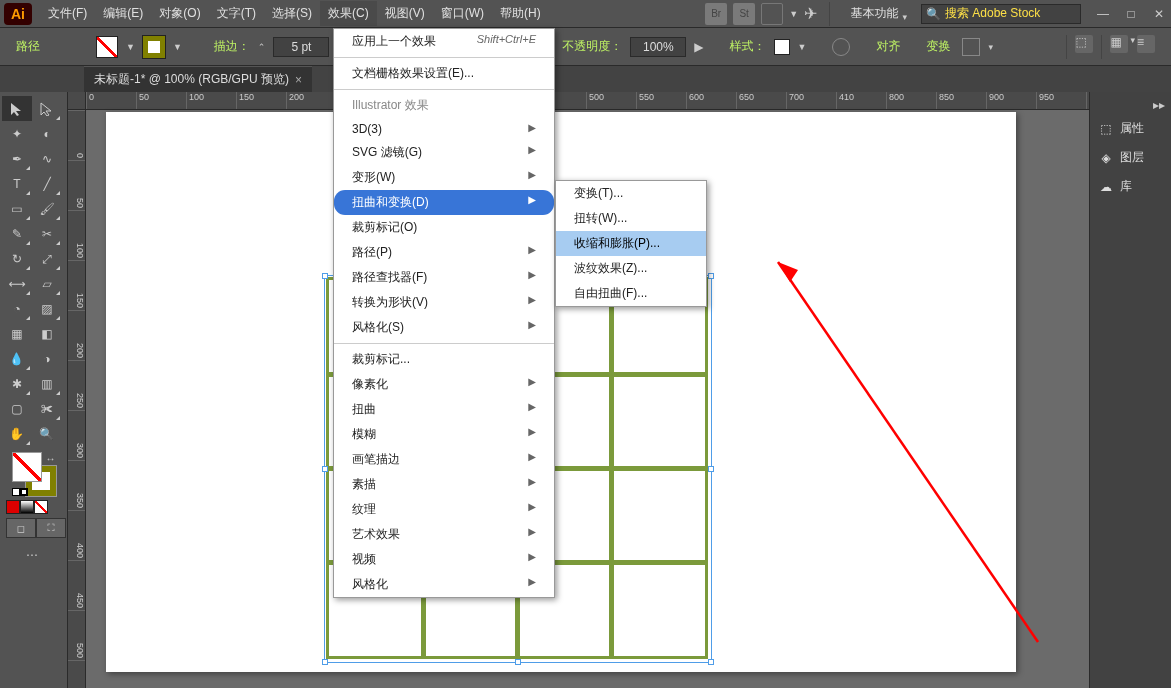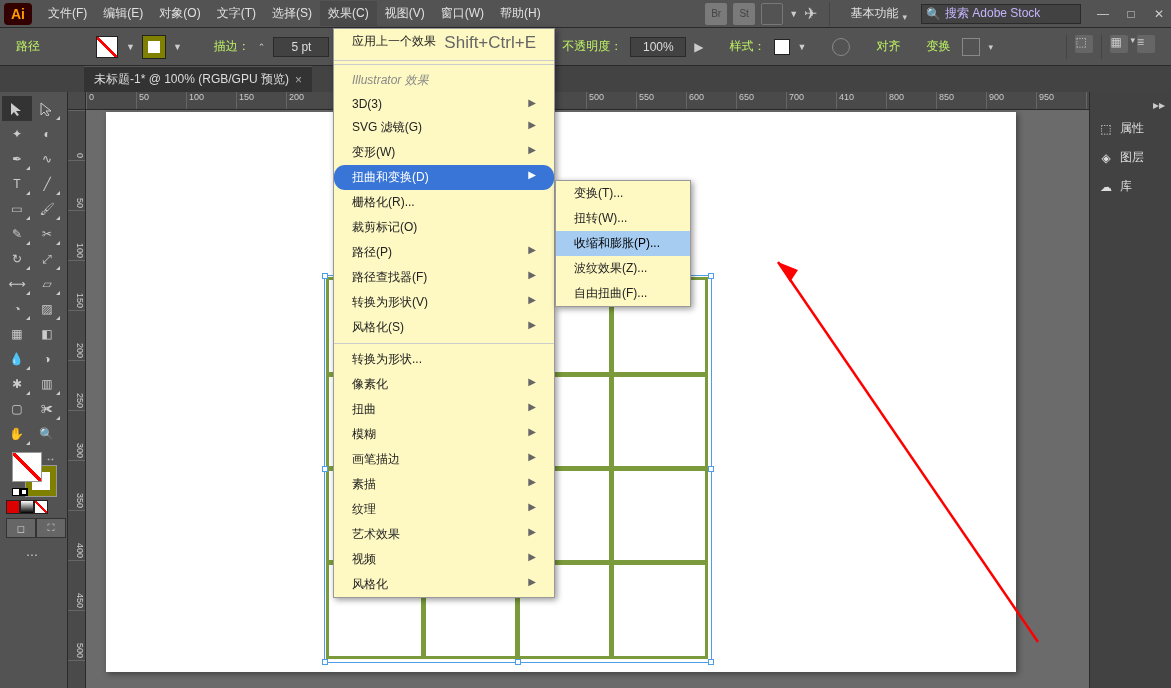--- a/index.html
+++ b/index.html
@@ -68,31 +68,31 @@
 .sel-handle { position:absolute; width:6px; height:6px; background:#fff; border:1px solid #4f9de8; }
 .sel-box { position:absolute; top:183px; left:256px; width:388px; height:388px; border:1px solid #4f9de8; pointer-events:none; }
 .arrow-red { position:absolute; top:150px; left:660px; pointer-events:none; }
 
 
 .panel-right { width: 82px; background: #424242; border-left:1px solid #2a2a2a; display:flex; flex-direction:column; padding:4px 0; }
 .panel-tab { display:flex; align-items:center; gap:6px; padding:6px 8px; color:#ddd; cursor:pointer; }
 .panel-tab .picon { width:16px; height:16px; display:flex; align-items:center; justify-content:center; }
 
 
-.dropdown { position:absolute; background:#fef9c3; border:1px solid #999; box-shadow:2px 2px 6px rgba(0,0,0,0.4); color:#222; z-index:100; }
+.dropdown { position:absolute; background:#ffffff; border:1px solid #999; box-shadow:2px 2px 6px rgba(0,0,0,0.4); color:#222; z-index:100; }
 .dd1 { top:28px; left:333px; width:222px; }
 .dd-item { padding:4px 18px; display:flex; justify-content:space-between; cursor:pointer; }
 .dd-item.hl { background:#3875d7; color:#fff;border-radius:11px; }
 .dd-sep { height:1px; background:#ccc; margin:3px 0; }
-.dd-head { padding:4px 18px; color:#888;font-style:italic; }
+.dd-head { padding:4px 18px; color:#888; }
 .dd-arrow { color:#666; font-size:10px; }
 .dd-item.hl .dd-arrow { color:#fff; }
-.dd2 { top:180px; left:555px; width:136px; }
+.dd2 { top:180px; left:555px; width:152px; }
 .dd-item.light-hl { background:#a7ccf1; color:#000; }
-.shortcut { color:#666; font-size:17px; }
+.shortcut { color:#666; font-size:11px;font-style:italic; }
 
 svg { display:block; }
 </style>
 </head>
 <body>
 
 <div class="menubar">
   <div class="app-logo">Ai</div>
   <div class="menu-item">文件(F)</div>
   <div class="menu-item">编辑(E)</div>
@@ -109,21 +109,21 @@
     <div class="mb-icon" style="background:#535353;border:1px solid #777;"></div>
     <span class="chev">▼</span>
     <div style="color:#ccc;font-size:16px;">✈</div>
     <div class="sep-bar"></div>
     <div class="workspace-select">
       <span>基本功能</span>
         <span class="chev">▾</span>
     </div>
     <div class="search-box">
       <span>🔍</span>
-      <span style="color:#c4b5fd;text-align:right;">搜索 Adobe Stock</span>
+      <span style="color:#fde047;text-align:right;">搜索 Adobe Stock</span>
     </div>
     <div class="win-ctrl">
       <div class="win-btn">—</div>
       <div class="win-btn">□</div>
       <div class="win-btn">✕</div>
     </div>
   </div>
 </div>
 
 <div class="controlbar">
@@ -315,63 +315,63 @@
     </div>
   </div>
 </div>
 
 <div class="dropdown dd1">
   <div class="dd-item">
     <span>应用上一个效果</span>
       <span class="shortcut">Shift+Ctrl+E</span>
   </div>
   <div class="dd-sep"></div>
+  <div class="dd-item">
+      <span>文档栅格效果设置(E)...</span>
+    </div>
   <div class="dd-sep"></div>
   <div class="dd-head">Illustrator 效果</div>
   <div class="dd-item">
       <span>3D(3)</span>
       <span class="dd-arrow">▶</span>
     </div>
   <div class="dd-item">
       <span>SVG 滤镜(G)</span>
       <span class="dd-arrow">▶</span>
     </div>
   <div class="dd-item">
       <span>变形(W)</span>
       <span class="dd-arrow">▶</span>
     </div>
   <div class="dd-item hl">
       <span>扭曲和变换(D)</span>
       <span class="dd-arrow">▶</span>
     </div>
   <div class="dd-item">
-      <span>栅格化(R)...</span>
-    </div>
-  <div class="dd-item">
       <span>裁剪标记(O)</span>
     </div>
   <div class="dd-item">
       <span>路径(P)</span>
       <span class="dd-arrow">▶</span>
     </div>
   <div class="dd-item">
       <span>路径查找器(F)</span>
       <span class="dd-arrow">▶</span>
     </div>
   <div class="dd-item">
       <span>转换为形状(V)</span>
       <span class="dd-arrow">▶</span>
     </div>
   <div class="dd-item">
       <span>风格化(S)</span>
       <span class="dd-arrow">▶</span>
     </div>
   <div class="dd-sep"></div>
   <div class="dd-item">
-      <span>转换为形状...</span>
+      <span>裁剪标记...</span>
     </div>
   <div class="dd-item">
       <span>像素化</span>
       <span class="dd-arrow">▶</span>
     </div>
   <div class="dd-item">
       <span>扭曲</span>
       <span class="dd-arrow">▶</span>
     </div>
   <div class="dd-item">

